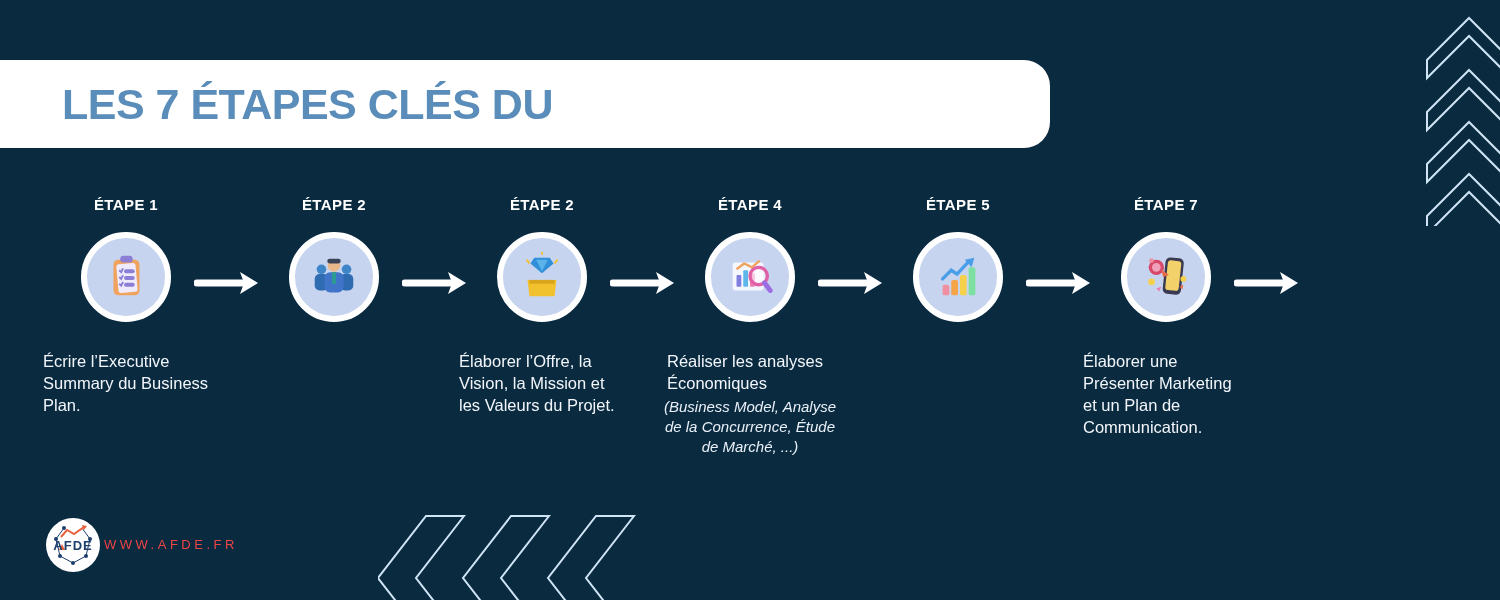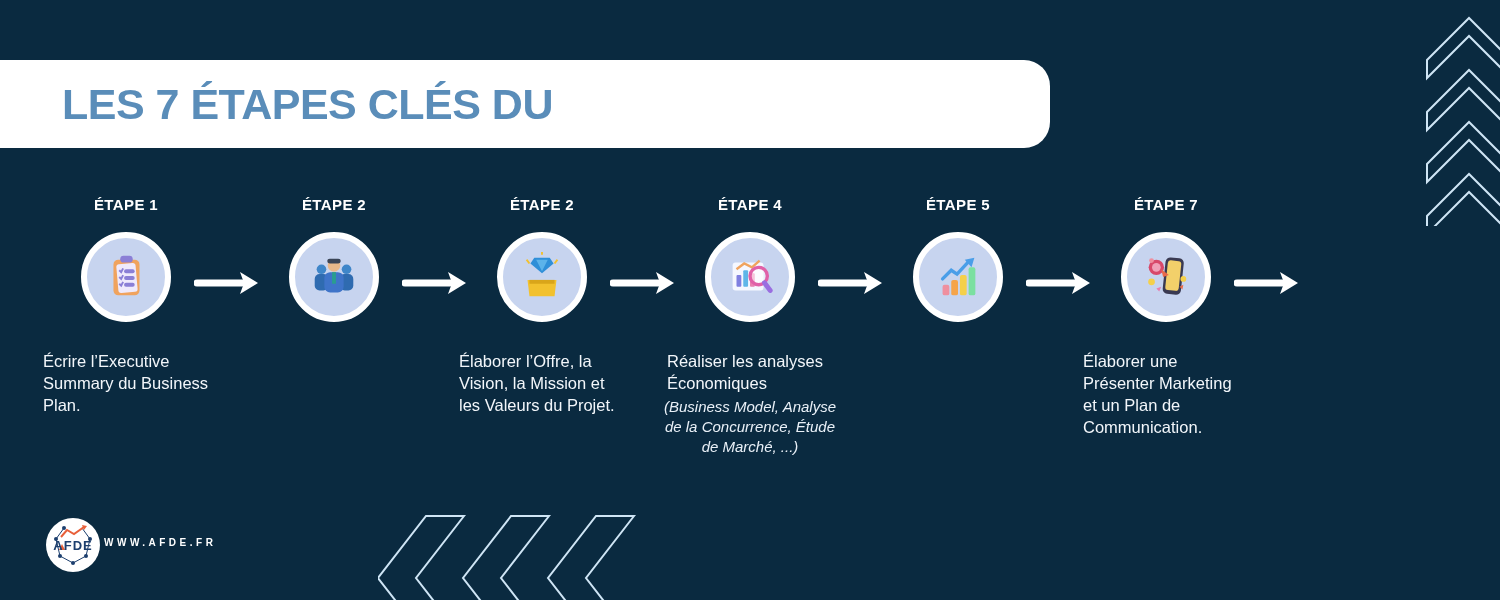--- a/index.html
+++ b/index.html
@@ -67,21 +67,21 @@
   }
   .chevrons-left {
     position:absolute; left:378px; top:514px;
     width:266px; height:86px; overflow:hidden;
   }
 
   
   .logo-badge { position:absolute; left:37px; top:518px; width:54px; height:54px;margin-left:9px; }
   .site-url {
     position:absolute; left:104px; top:537px;
-    color:#ffffff; font-size:10px; letter-spacing:3.5px; font-weight:bold;
+    color:#ef4444; font-size:13px; letter-spacing:3.5px; font-weight:normal;
   }
 </style>
 </head>
 <body>
 
 <div class="banner">
   <span class="title-word t1">LES 7 ÉTAPES CLÉS DU</span>
 </div>
 
 <div class="chevrons-up">

